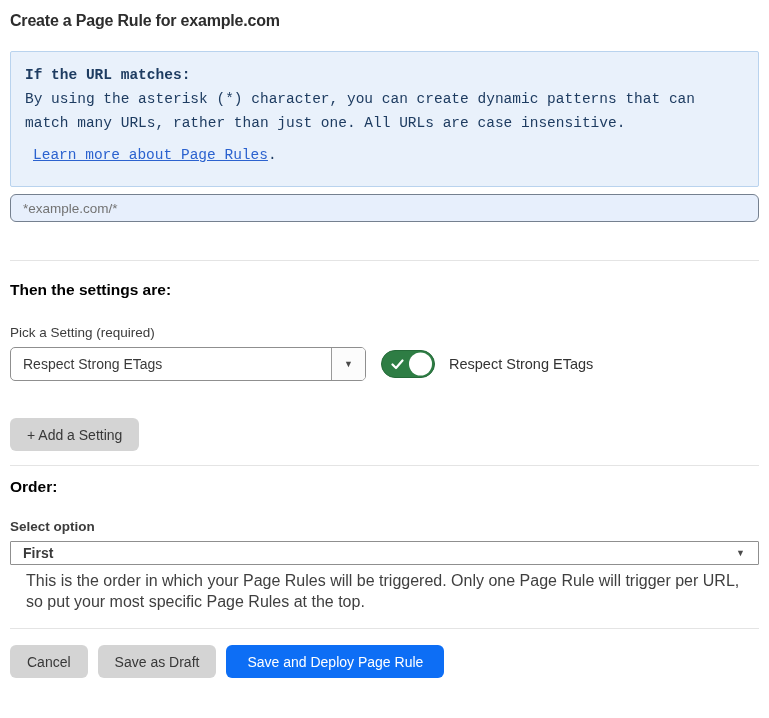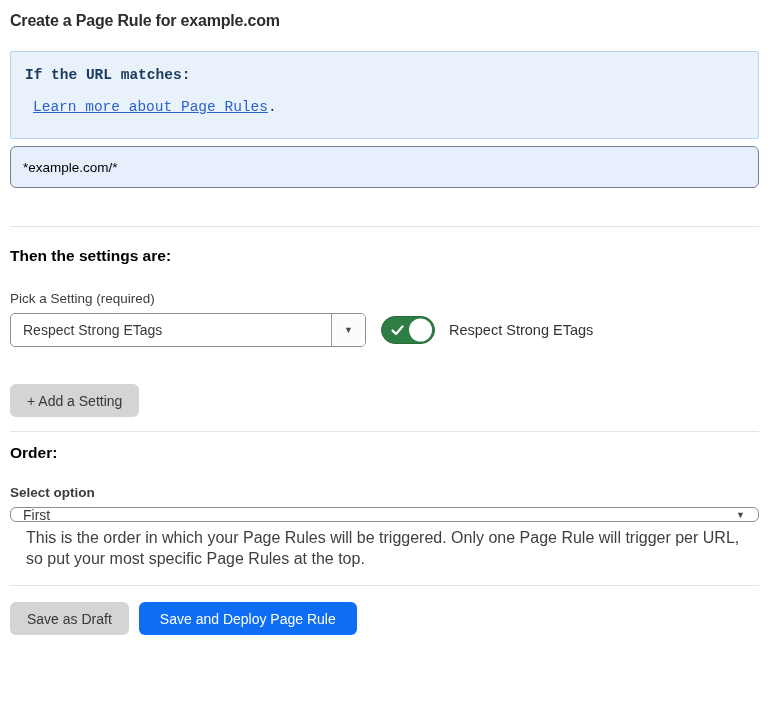--- a/index.html
+++ b/index.html
@@ -28,25 +28,25 @@
   .info-heading { margin: 0; font-weight: 700; }
   .info-body { margin: 0; }
   .info-link-line { margin: 8px; }
   .learn-link { color: var(--link-blue, #2b62cf); text-decoration: underline; cursor: pointer; }
 
   .field-label {
     display: block; margin-top: 24px;
     font-size: 13.5px; color: #3c3c3c;
   }
   .url-input {
-    display: block; margin-top: 7px; width: 100%; height: 42px;
+    display: block; margin-top: 7px; width: 100%; height: 28px;
     background: var(--input-bg, #e7effc);
     border: 1px solid #75808f; border-radius: 6px;
     padding: 4px 12px; font: 13.5px "Liberation Sans", sans-serif;
-    color: #000000; outline: none;
+    color: #737373; outline: none;
   }
 
   .divider { border: none; border-top: 1px solid var(--divider, #e4e4e4); margin: 0; }
   .divider.d1 { margin-top: 38px; }
   .divider.d2 { margin-top: 14px; }
   .divider.d3 { margin-top: 16px; }
 
   .section-heading {
     margin: 20px 0 0; font-size: 15.5px; font-weight: 700; color: #000000;
   }
@@ -89,38 +89,39 @@
   .btn {
     height: 33px; border: none; border-radius: 6px;
     font: 14px "Liberation Sans", sans-serif; cursor: pointer;
   }
   .btn.gray { background: var(--button-gray, #d4d4d4); color: #383838; padding: 4px 17px; }
   .btn.blue { background: var(--accent-blue, #0d6ef5); color: #fff; padding: 0 21px; }
   .add-setting { margin-top: 37px; display: block; }
 
   .option-label { margin-top: 23px; font-weight: bold; }
   .order-select {
-    margin-top: 7px; width: 100%; height: 15px;
-    border-radius: 6px; position: relative;
+    margin-top: 7px; width: 100%; height: 24px;
+    border-radius: 1px; position: relative; font-weight: bold;
   }
   .order-select .caret { position: absolute; right: 13px; top: 50%; transform: translateY(-50%); }
 
   .help-text { margin: 6px 16px 0; font-size: 16px; line-height: 20.5px; color: #3f3f3f; }
 
   .footer { display: flex; gap: 10px; margin-top: 16px; }
 </style>
 </head>
 <body>
 
 <div class="page">
 
   <h1 class="page-title">Create a Page Rule for example.com</h1>
 
   <section class="info-box">
     <p class="info-heading">If the URL matches:</p>
+    <p class="info-body">By using the asterisk (*) character, you can create dynamic patterns that can match many URLs, rather than just one. All URLs are case insensitive.</p>
     <p class="info-link-line"><a class="learn-link" href="#">Learn more about Page Rules</a><span>.</span></p>
   </section>
 
   <input class="url-input" type="text" value="*example.com/*" style="">
 
   <hr class="divider d1">
 
   <h2 class="section-heading">Then the settings are:</h2>
 
   <label class="field-label pick-label">Pick a Setting (required)</label>
@@ -154,17 +155,18 @@
   <div class="select order-select">
     <span class="select-value">First</span>
     <span class="caret">▼</span>
   </div>
 
   <p class="help-text">This is the order in which your Page Rules will be triggered. Only one Page Rule will trigger per URL, so put your most specific Page Rules at the top.</p>
 
   <hr class="divider d3">
 
   <div class="footer">
+    <button class="btn gray">Cancel</button>
     <button class="btn gray">Save as Draft</button>
     <button class="btn blue">Save and Deploy Page Rule</button>
   </div>
 
 </div>
 
 </body></html>

